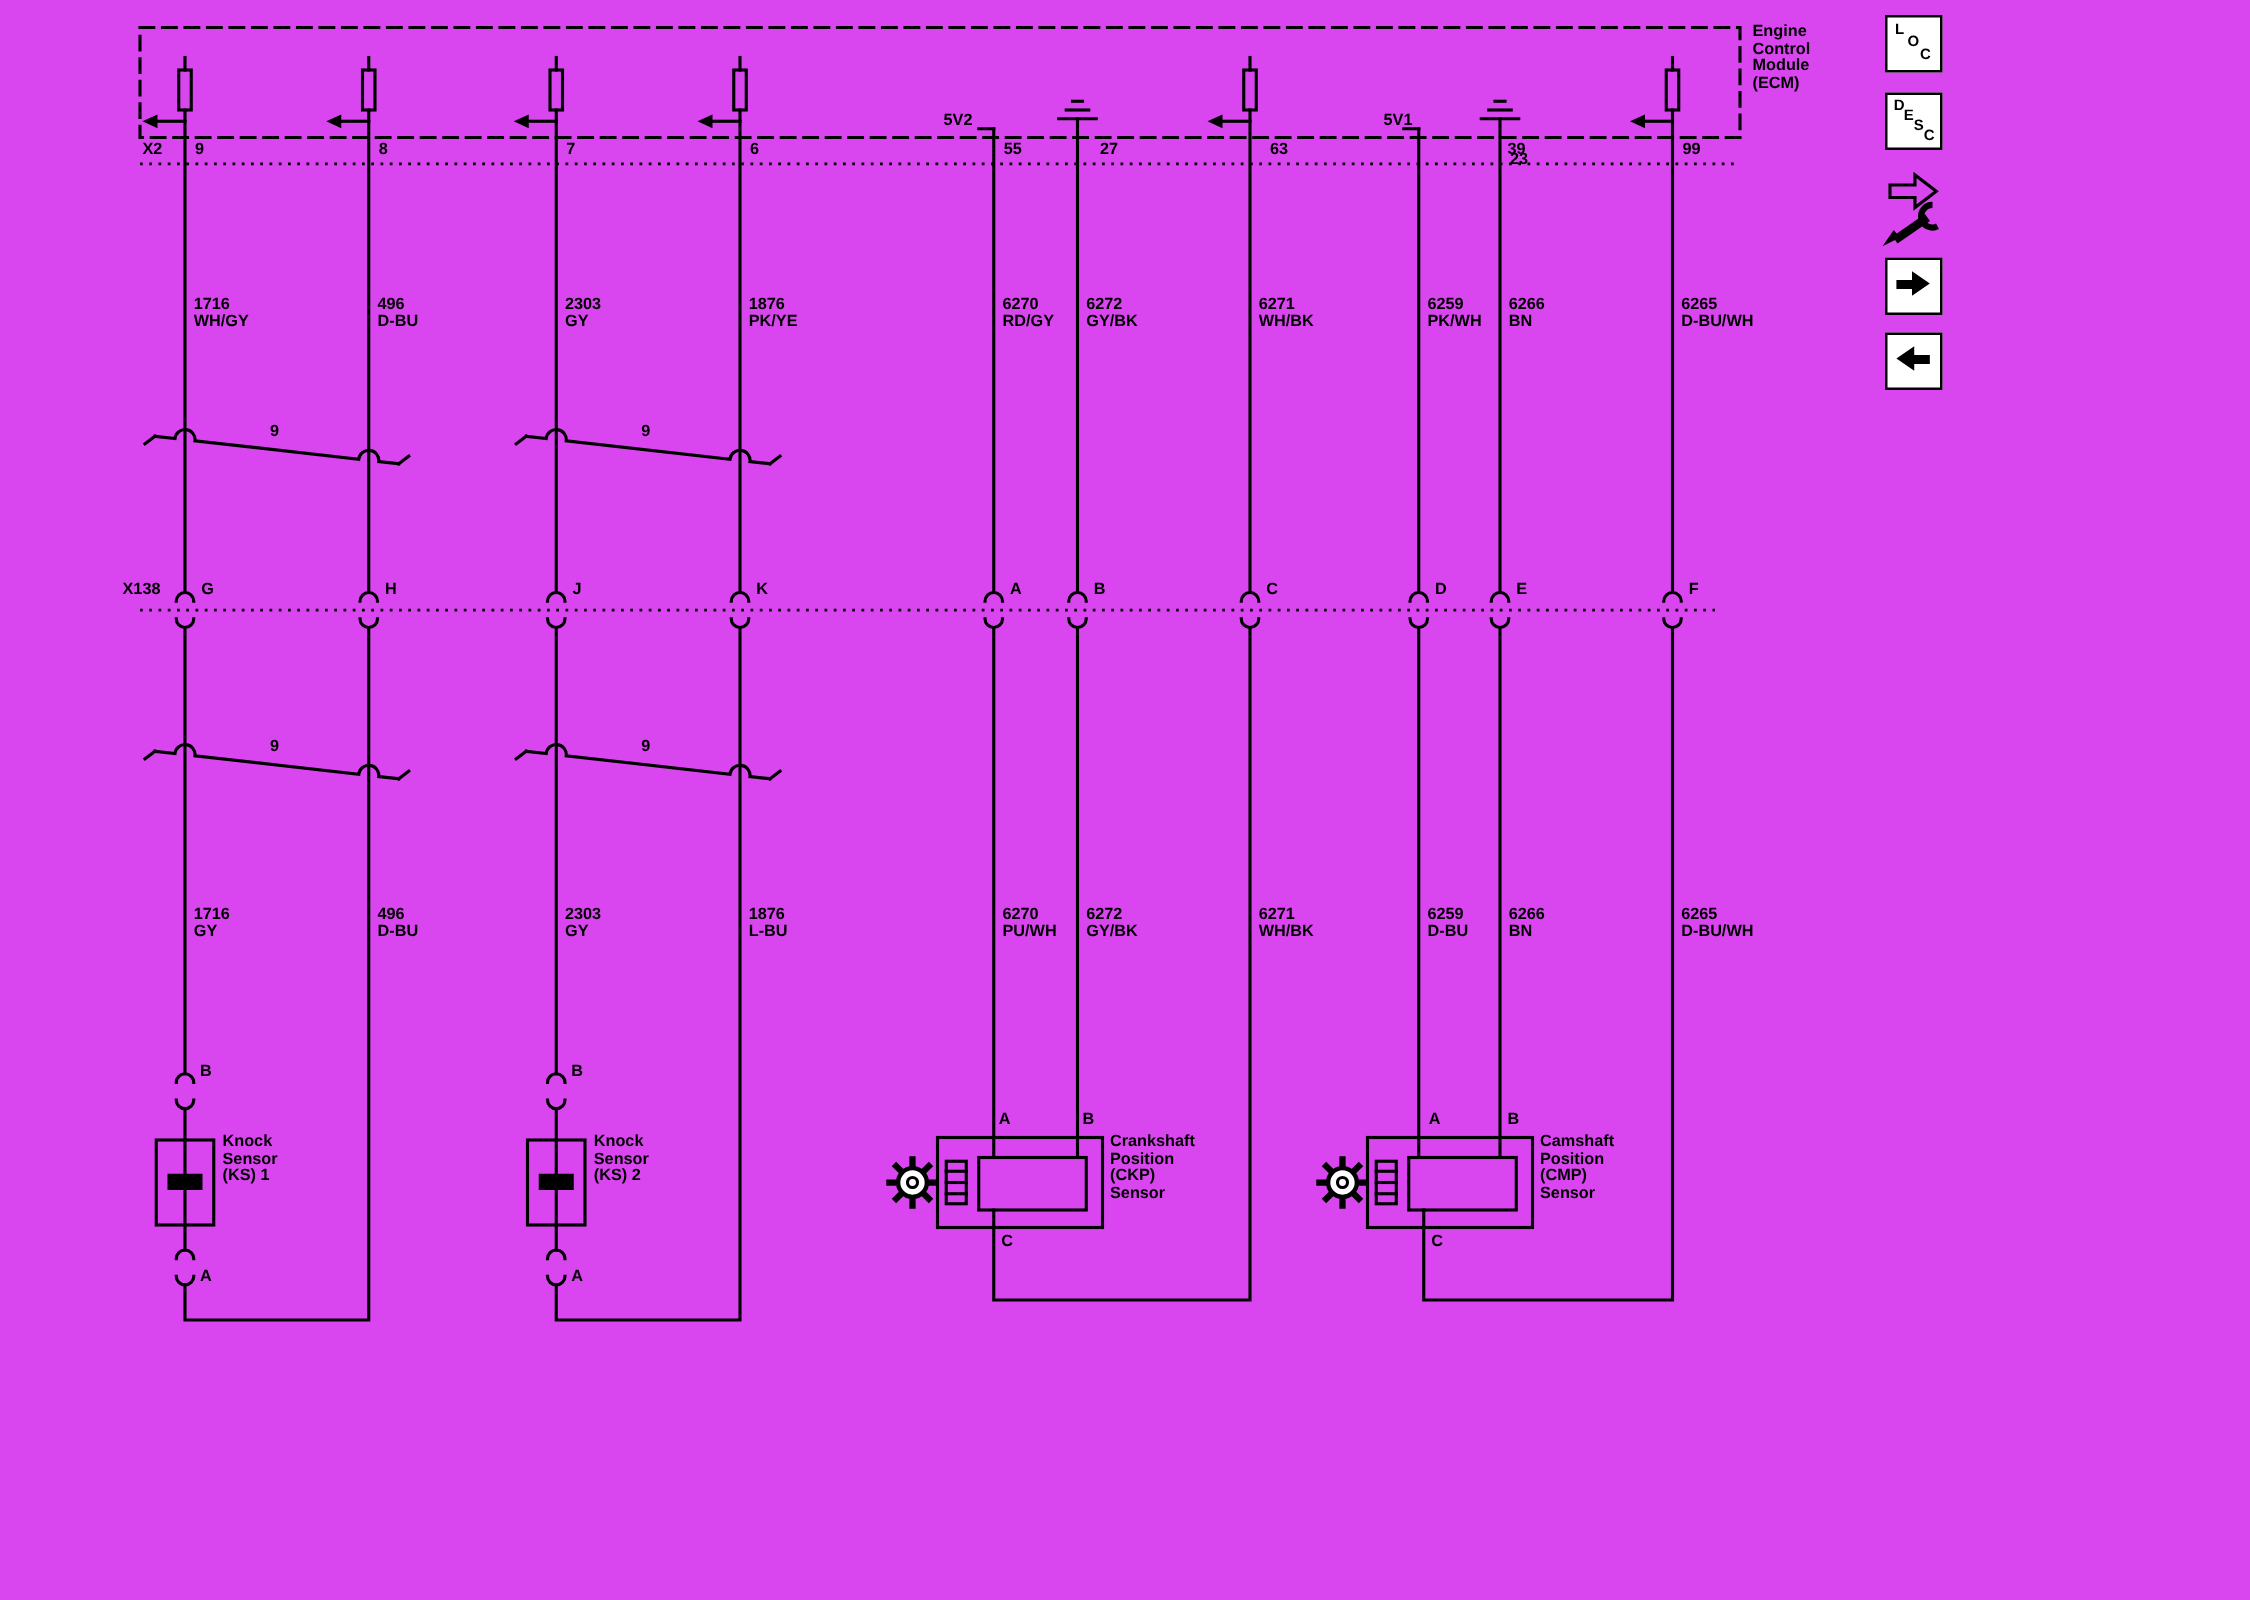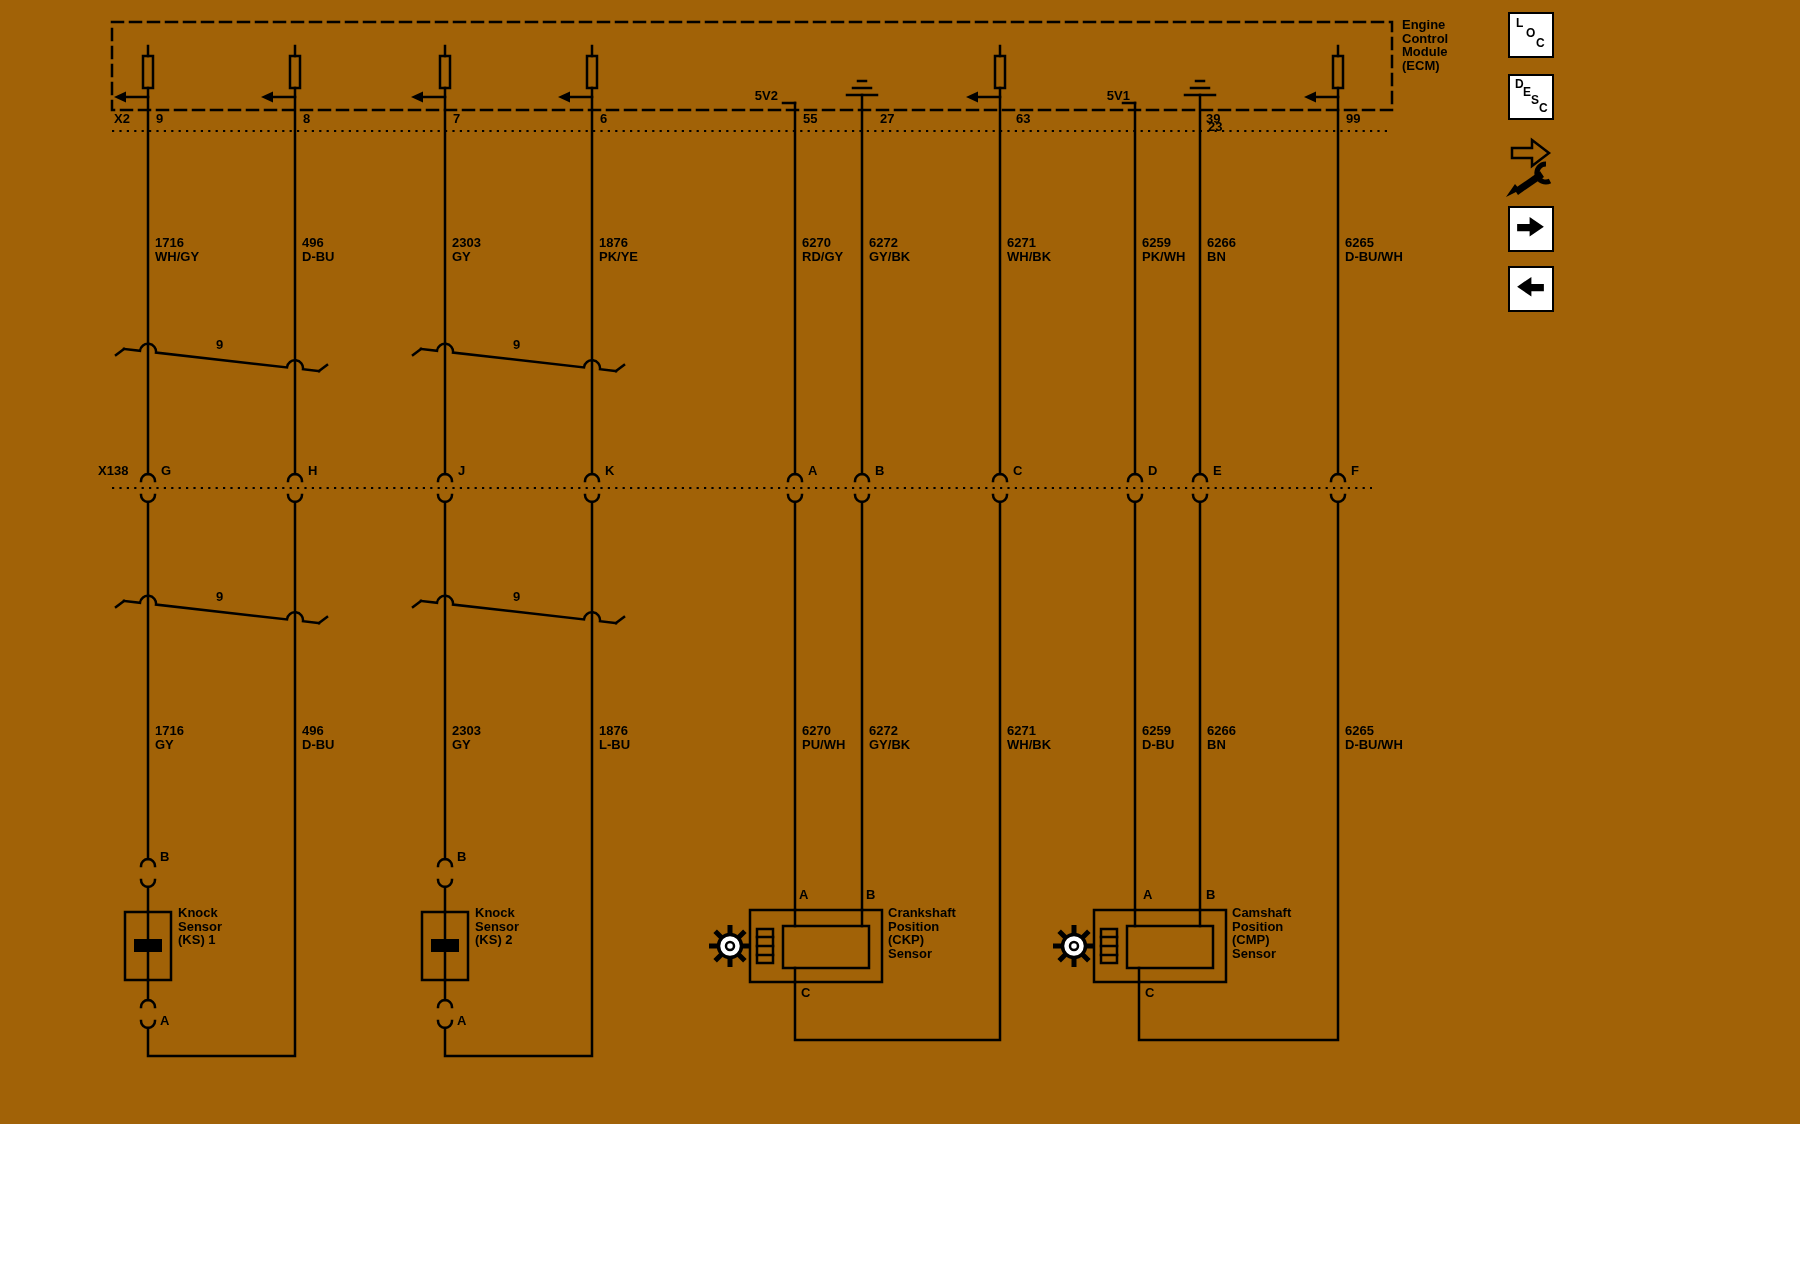--- a/index.html
+++ b/index.html
@@ -1,16 +1,16 @@
 <!DOCTYPE html>
 <html><head>
 <meta charset="utf-8">
 <style>
   html,body{margin:0;padding:0;background:#fff;}
-  .canvas{position:relative;width:1800px;height:1124px;background:#a16207;overflow:hidden;
+  .canvas{position:relative;width:1800px;height:1280px;background:#d946ef;overflow:hidden;
           font-family:"Liberation Sans",sans-serif;color:#000;}
   .art{position:absolute;left:0;top:0;}
   .lbl{position:absolute;font-weight:bold;font-size:13px;line-height:13.5px;
        white-space:pre-line;color:#000;}
   .ra{text-align:right;}
   .box-btn{position:absolute;left:1508px;width:46px;height:46px;border:2.5px solid #000;
            background:#fff;box-sizing:border-box;}
   .bl{position:absolute;font-weight:bold;font-size:12px;line-height:12px;}
   .icon-abs{position:absolute;}
 </style>

